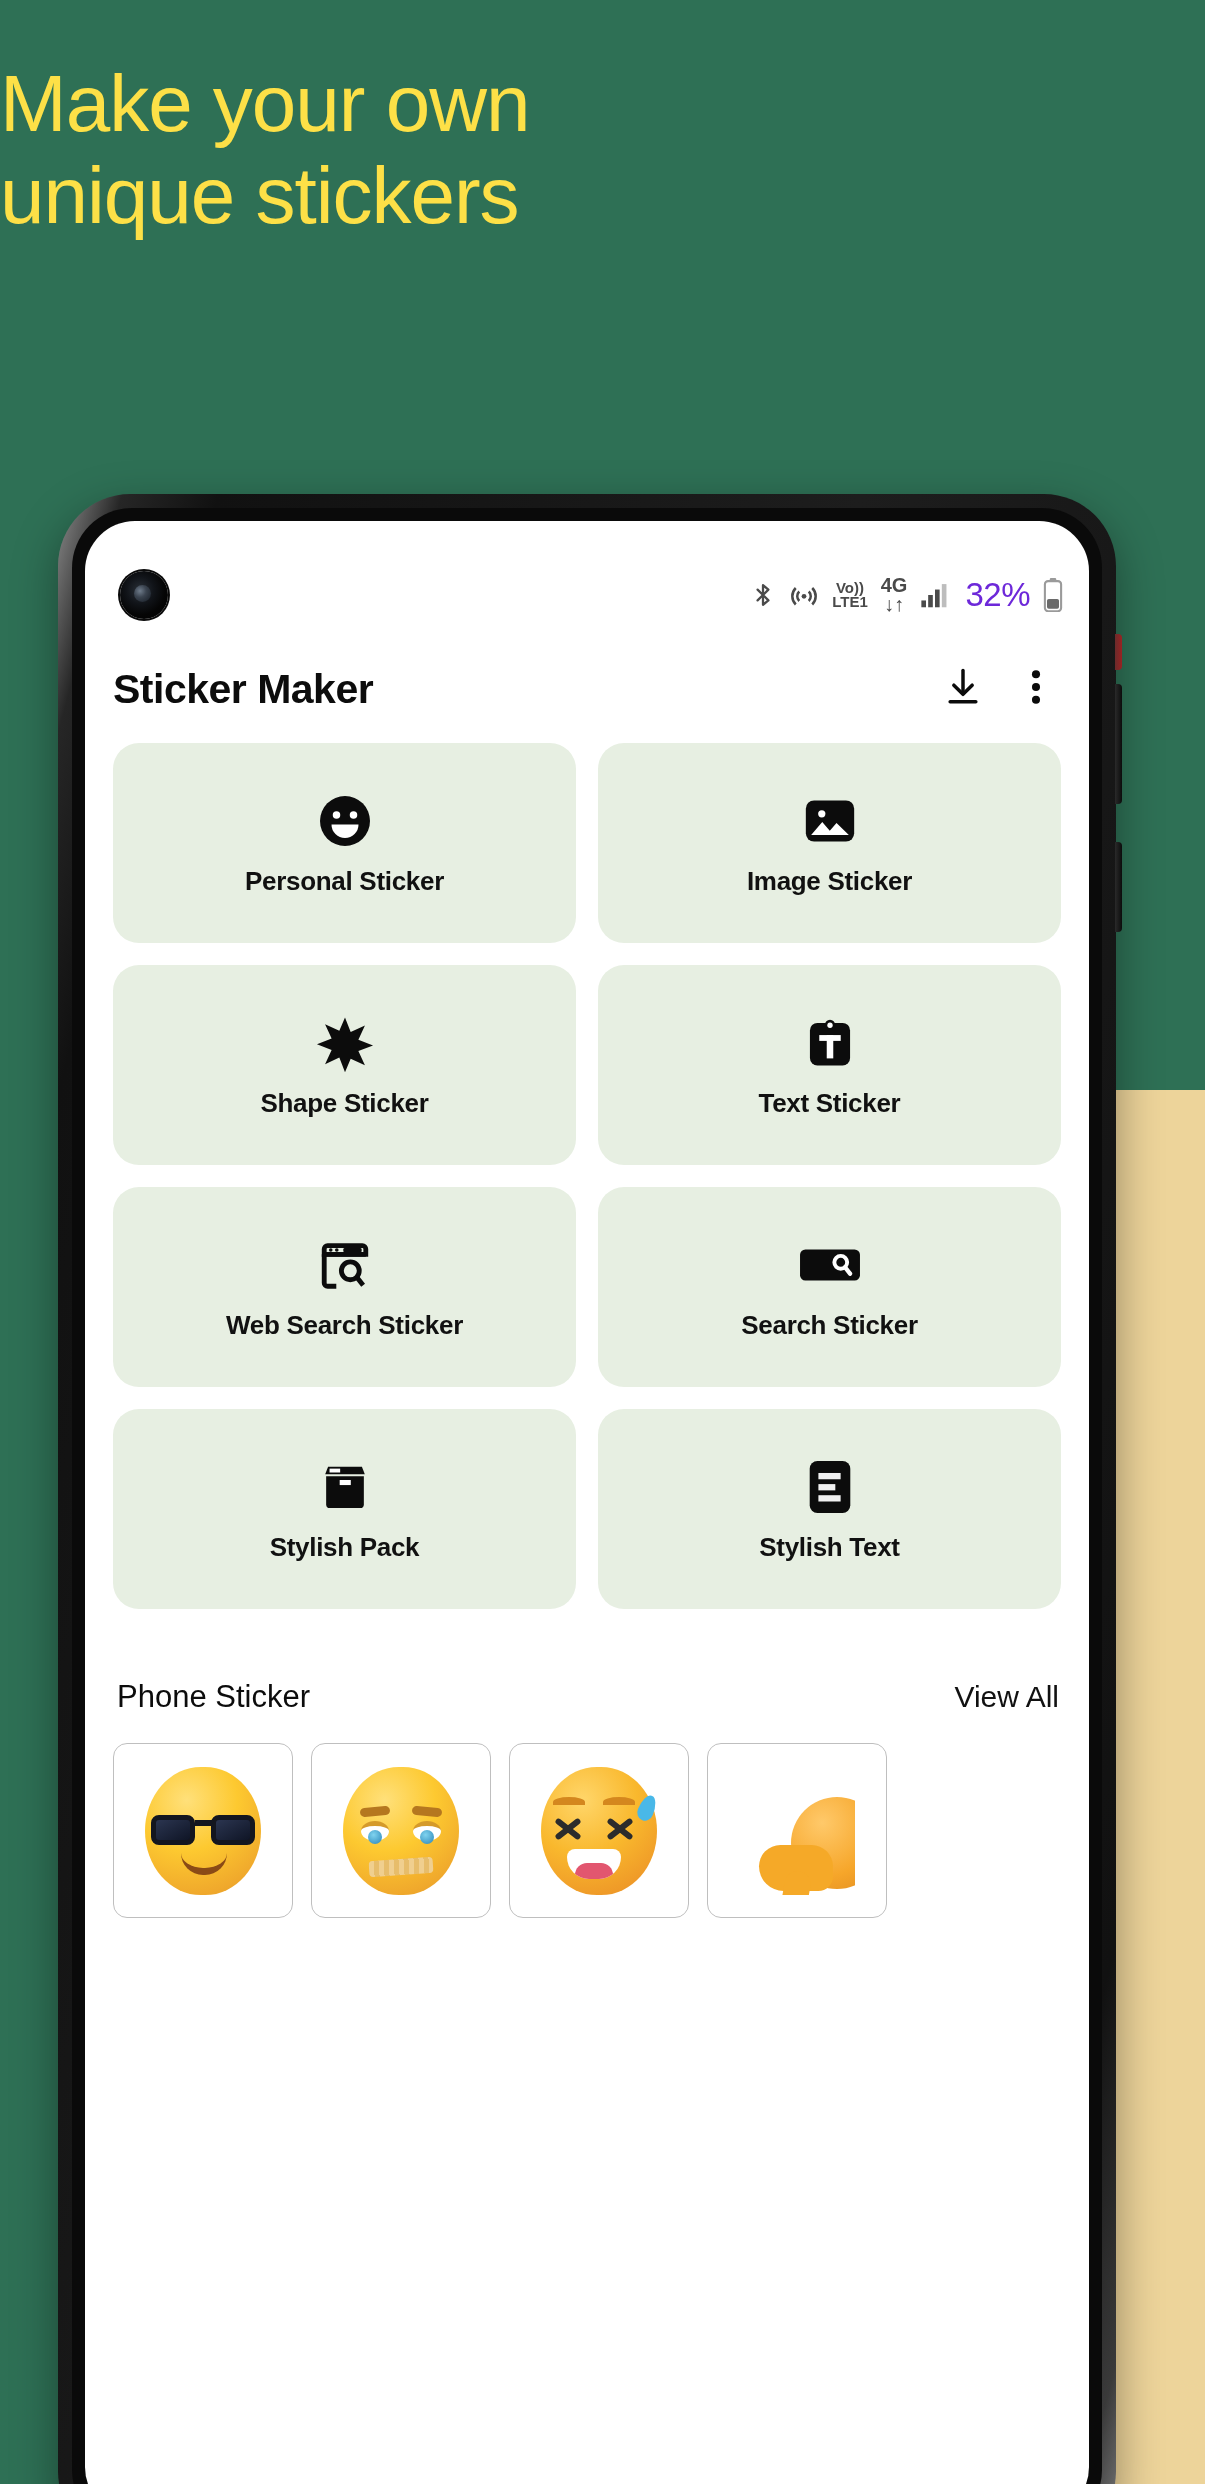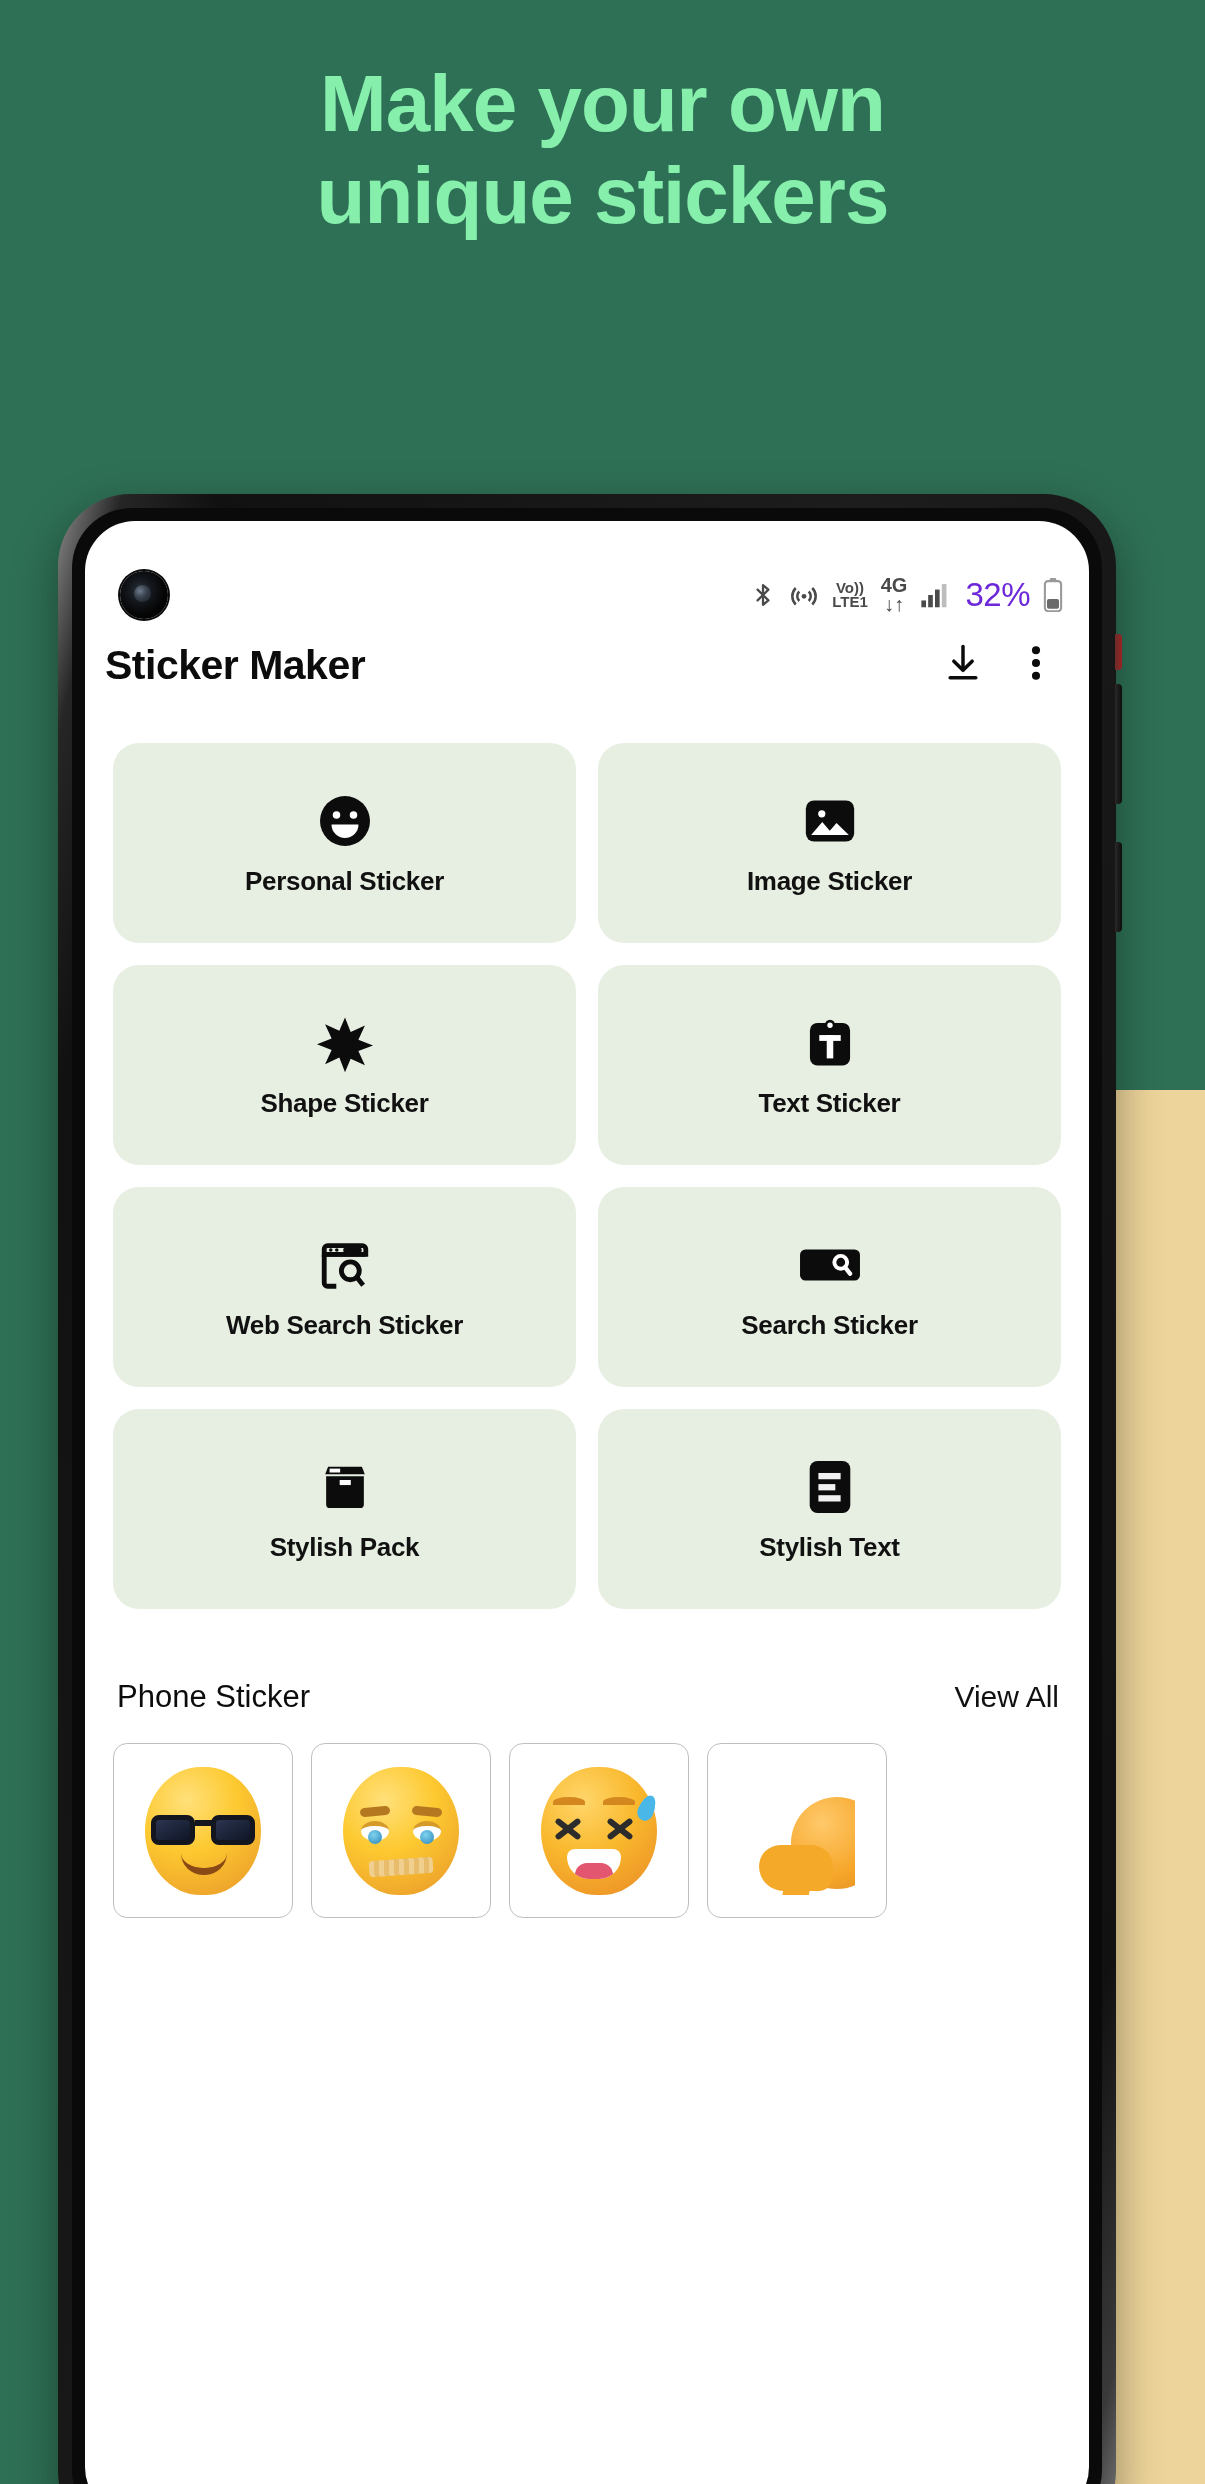--- a/index.html
+++ b/index.html
@@ -21,24 +21,24 @@
     border-radius: 260px 0 0 0;
     z-index: 1;
   }
 
   
   #headline {
     position: absolute;
     z-index: 3;
     top: 58px;
     left: 0; right: 0;
-    text-align: center;
-    color: #86efac;
+    text-align: left;
+    color: #fde047;
     font-size: 80px;
-    font-weight: bold;
+    font-weight: normal;
     line-height: 1.15;
     letter-spacing: -1px;
   }
   #headline .line { display: block; }
 
   
   #phone {
     position: absolute;
     z-index: 5;
     left: 58px;
@@ -119,25 +119,25 @@
   #battery-pct {
     font-size: 33px;
     color: #6d28d9;
     letter-spacing: -0.5px;
     margin-left: 2px;
   }
 
   
   #app-bar {
     position: absolute;
-    top: 96px; left: 0; right: 0;
+    top: 120px; left: 0; right: 0;
     height: 96px;
     display: flex;
     align-items: center;
-    padding: 0 36px 0 20px;
+    padding: 0 36px 0 28px;
     z-index: 3;
   }
   #app-title {
     font-size: 41px;
     font-weight: bold;
     color: #0c0c0c;
     letter-spacing: -0.5px;
     flex: 1;
   }
   .appbar-icon { margin-left: 34px; cursor: pointer; }

